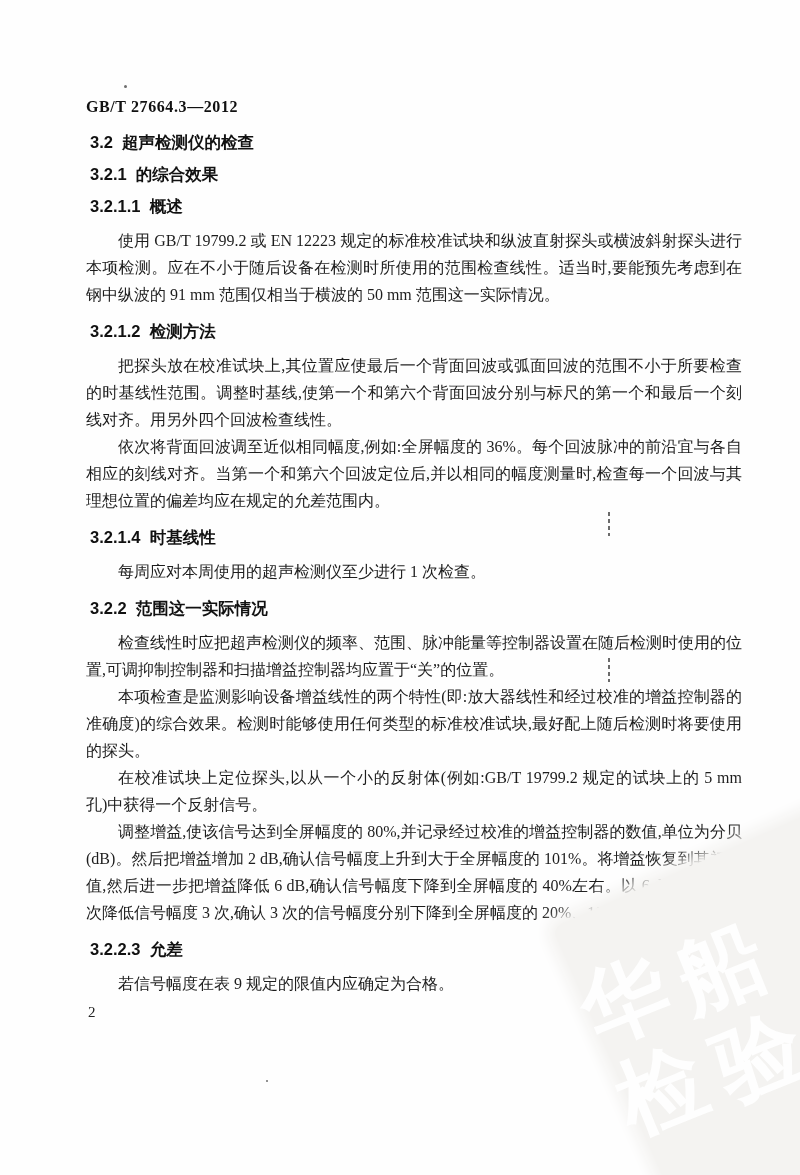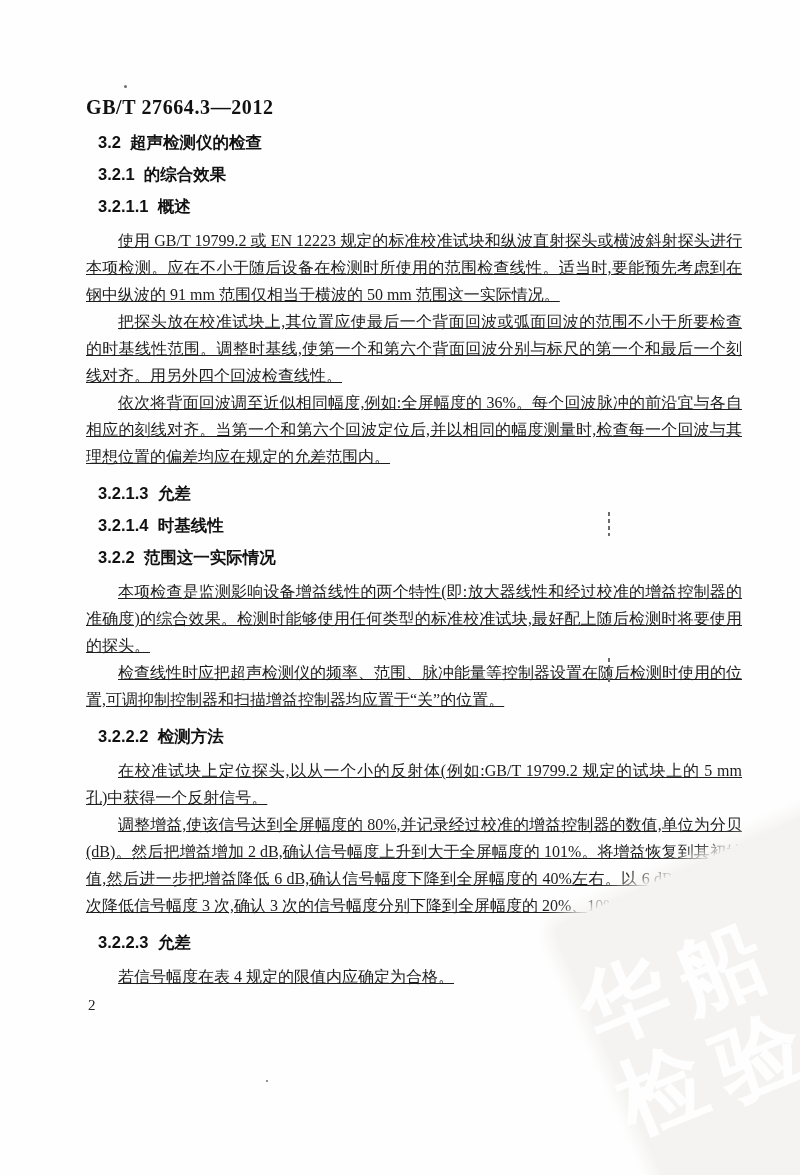--- a/index.html
+++ b/index.html
@@ -15,44 +15,43 @@
     margin: 0 auto;
     background: #fefefe;
     box-sizing: border-box;
     padding: 97px 58px 0 86px;
     overflow: hidden;
     color: #1b1b1b;
   }
   .doc-header {
     font-family: "Liberation Serif", serif;
     font-weight: 700;
-    font-size: 20px;
+    font-size: 16px;
     line-height: 20px;
     letter-spacing: 0.6px;
     color: #111;
     margin: 0 0 16px 0;
   }
   .hd {
     font-family: "Liberation Sans", sans-serif;
     font-weight: 700;
     font-size: 16.5px;
     line-height: 18px;
     color: #111;
-    margin: 14px 0 12px 12px;
+    margin: 14px 0 12px 4px;
     white-space: pre-wrap;
   }
   .para {
     font-family: "Liberation Serif", serif;
     font-size: 16px;
     line-height: 27px;
     margin: 0;
     text-indent: 2em;
     text-align: justify;
     color: #1d1d1d;
-    text-decoration: underline;
   }
   .page-number {
     font-family: "Liberation Serif", serif;
     font-size: 15px;
     margin: 7px 0 0 2px;
     color: #222;
   }
   
   .watermark-band {
     position: absolute;
@@ -118,29 +117,29 @@
   <div class="watermark-char wm-c2">检</div>
   <div class="watermark-char wm-c3">验</div>
 
   <div class="doc-header">GB/T 27664.3—2012</div>
 
   <main>
     <h2 class="hd">3.2  超声检测仪的检查</h2>
     <h3 class="hd">3.2.1  的综合效果</h3>
     <h4 class="hd">3.2.1.1  概述</h4>
     <p class="para">使用 GB/T 19799.2 或 EN 12223 规定的标准校准试块和纵波直射探头或横波斜射探头进行本项检测。应在不小于随后设备在检测时所使用的范围检查线性。适当时,要能预先考虑到在钢中纵波的 91 mm 范围仅相当于横波的 50 mm 范围这一实际情况。</p>
+    <h4 class="hd">3.2.1.2  检测方法</h4>
     <p class="para">把探头放在校准试块上,其位置应使最后一个背面回波或弧面回波的范围不小于所要检查的时基线性范围。调整时基线,使第一个和第六个背面回波分别与标尺的第一个和最后一个刻线对齐。用另外四个回波检查线性。</p>
     <p class="para">依次将背面回波调至近似相同幅度,例如:全屏幅度的 36%。每个回波脉冲的前沿宜与各自相应的刻线对齐。当第一个和第六个回波定位后,并以相同的幅度测量时,检查每一个回波与其理想位置的偏差均应在规定的允差范围内。</p>
-    <h4 class="hd">3.2.1.3  允差</h4>
     <h4 class="hd">3.2.1.4  时基线性</h4>
+    <p class="para">每周应对本周使用的超声检测仪至少进行 1 次检查。</p>
     <h3 class="hd">3.2.2  范围这一实际情况</h3>
+    <p class="para">检查线性时应把超声检测仪的频率、范围、脉冲能量等控制器设置在随后检测时使用的位置,可调抑制控制器和扫描增益控制器均应置于“关”的位置。</p>
     <p class="para">本项检查是监测影响设备增益线性的两个特性(即:放大器线性和经过校准的增益控制器的准确度)的综合效果。检测时能够使用任何类型的标准校准试块,最好配上随后检测时将要使用的探头。</p>
-    <p class="para">检查线性时应把超声检测仪的频率、范围、脉冲能量等控制器设置在随后检测时使用的位置,可调抑制控制器和扫描增益控制器均应置于“关”的位置。</p>
-    <h4 class="hd">3.2.2.2  检测方法</h4>
     <p class="para">在校准试块上定位探头,以从一个小的反射体(例如:GB/T 19799.2 规定的试块上的 5 mm 孔)中获得一个反射信号。</p>
     <p class="para">调整增益,使该信号达到全屏幅度的 80%,并记录经过校准的增益控制器的数值,单位为分贝(dB)。然后把增益增加 2 dB,确认信号幅度上升到大于全屏幅度的 101%。将增益恢复到其初始值,然后进一步把增益降低 6 dB,确认信号幅度下降到全屏幅度的 40%左右。以 6 dB 步进量依次降低信号幅度 3 次,确认 3 次的信号幅度分别下降到全屏幅度的 20%、10%和 5%。</p>
     <h4 class="hd">3.2.2.3  允差</h4>
-    <p class="para">若信号幅度在表 4 规定的限值内应确定为合格。</p>
+    <p class="para">若信号幅度在表 9 规定的限值内应确定为合格。</p>
   </main>
 
   <div class="page-number">2</div>
 
 </div>
 
 </body></html>

